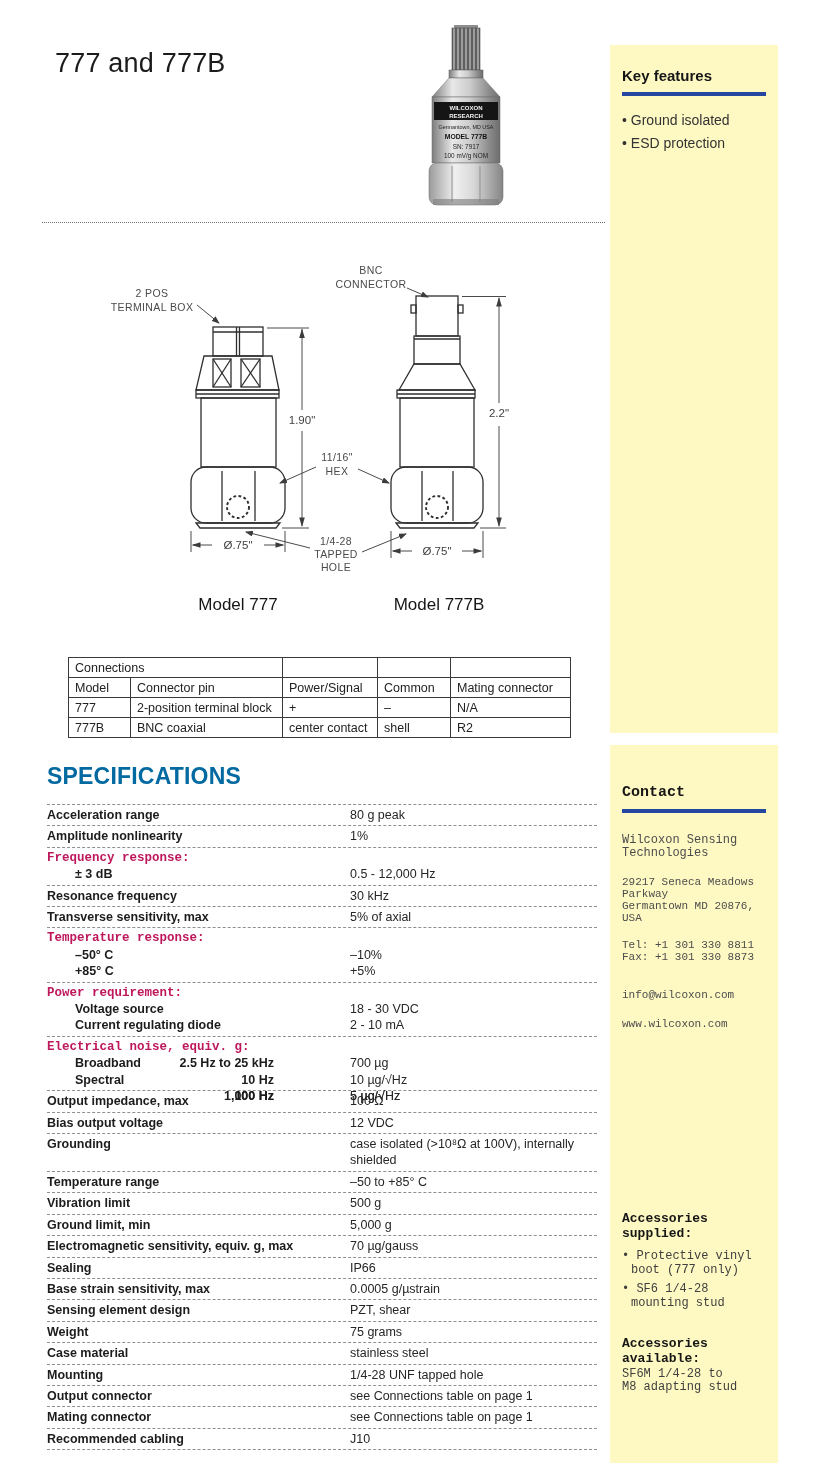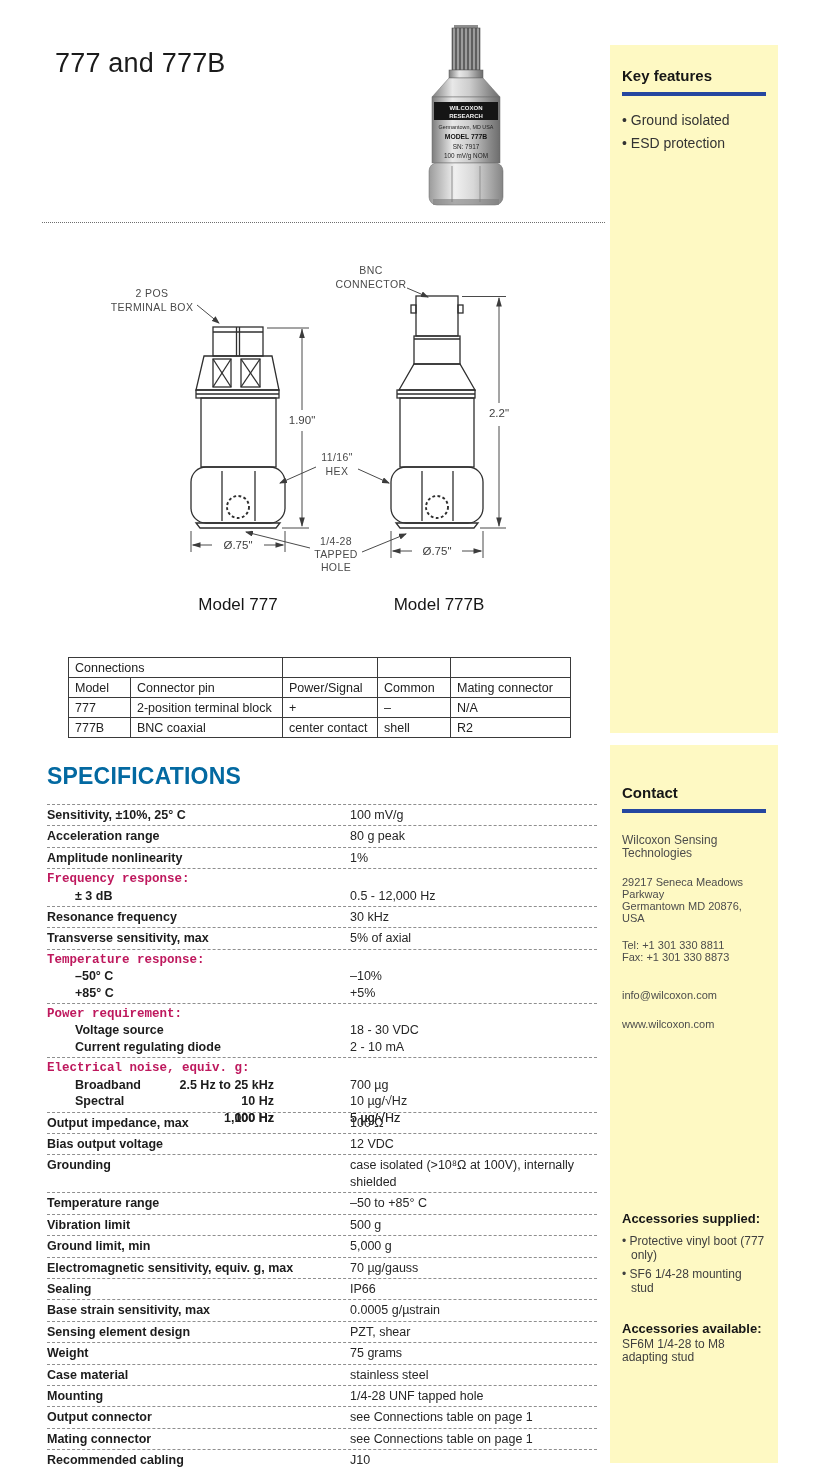--- a/index.html
+++ b/index.html
@@ -7,21 +7,21 @@
     width:815px;height:1467px;position:relative;background:#ffffff;
     font-family:"Liberation Sans",sans-serif;color:#222;overflow:hidden;
   }
   
   .title{position:absolute;left:55px;top:30px;font-size:27px;font-weight:400;color:#1b1b1b;letter-spacing:.2px;}
   .photo{position:absolute;left:427px;top:25px;width:78px;height:183px;}
   .divider{position:absolute;left:42px;top:222px;width:563px;border-top:1.5px dotted #6e6e6e;}
   
   .panel{position:absolute;left:610px;width:168px;background:#fef9c3;box-sizing:border-box;padding:0 12px;}
   .panel-top{top:45px;height:688px;}
-  .panel-bottom{top:745px;height:718px;}
+  .panel-bottom{top:745px;height:718px;font-family:Liberation Mono, monospace;}
   .phead{font-size:15px;font-weight:bold;color:#161616;margin:0;}
   .panel-top .phead{padding-top:22px;}
   .panel-bottom .phead{padding-top:39px;}
   .blue-rule{height:4px;background:#2547a0;margin-top:8px;}
   .kf-list{list-style:none;margin:13px 0 0;padding:0;font-size:14px;line-height:23px;color:#333;}
   .kf-list li::before{content:"• ";}
   .contact-block{font-size:11px;line-height:12px;color:#4c4c4c;}
   .c-company{margin-top:21px;font-size:12px;line-height:12.5px;}
   .c-addr{margin-top:17px;}
   .c-tel{margin-top:15px;}
@@ -264,24 +264,20 @@
     <td>R2</td>
   </tr>
 </tbody>
   </table>
 
 <div class="specs">
   <h2 class="spec-head">SPECIFICATIONS</h2>
   <div class="spec-table">
 
     <div class="srow">
-      <span class="slab">Sensitivity, ±10%, 25° C</span>
-      <span class="sval">100 mV/g</span>
-    </div>
-    <div class="srow">
       <span class="slab">Acceleration range</span>
       <span class="sval">80 g peak</span>
     </div>
     <div class="srow">
       <span class="slab">Amplitude nonlinearity</span>
       <span class="sval">1%</span>
     </div>
     <div class="srow">
       <div class="sghead">Frequency response:</div>
       <div class="ssub">

